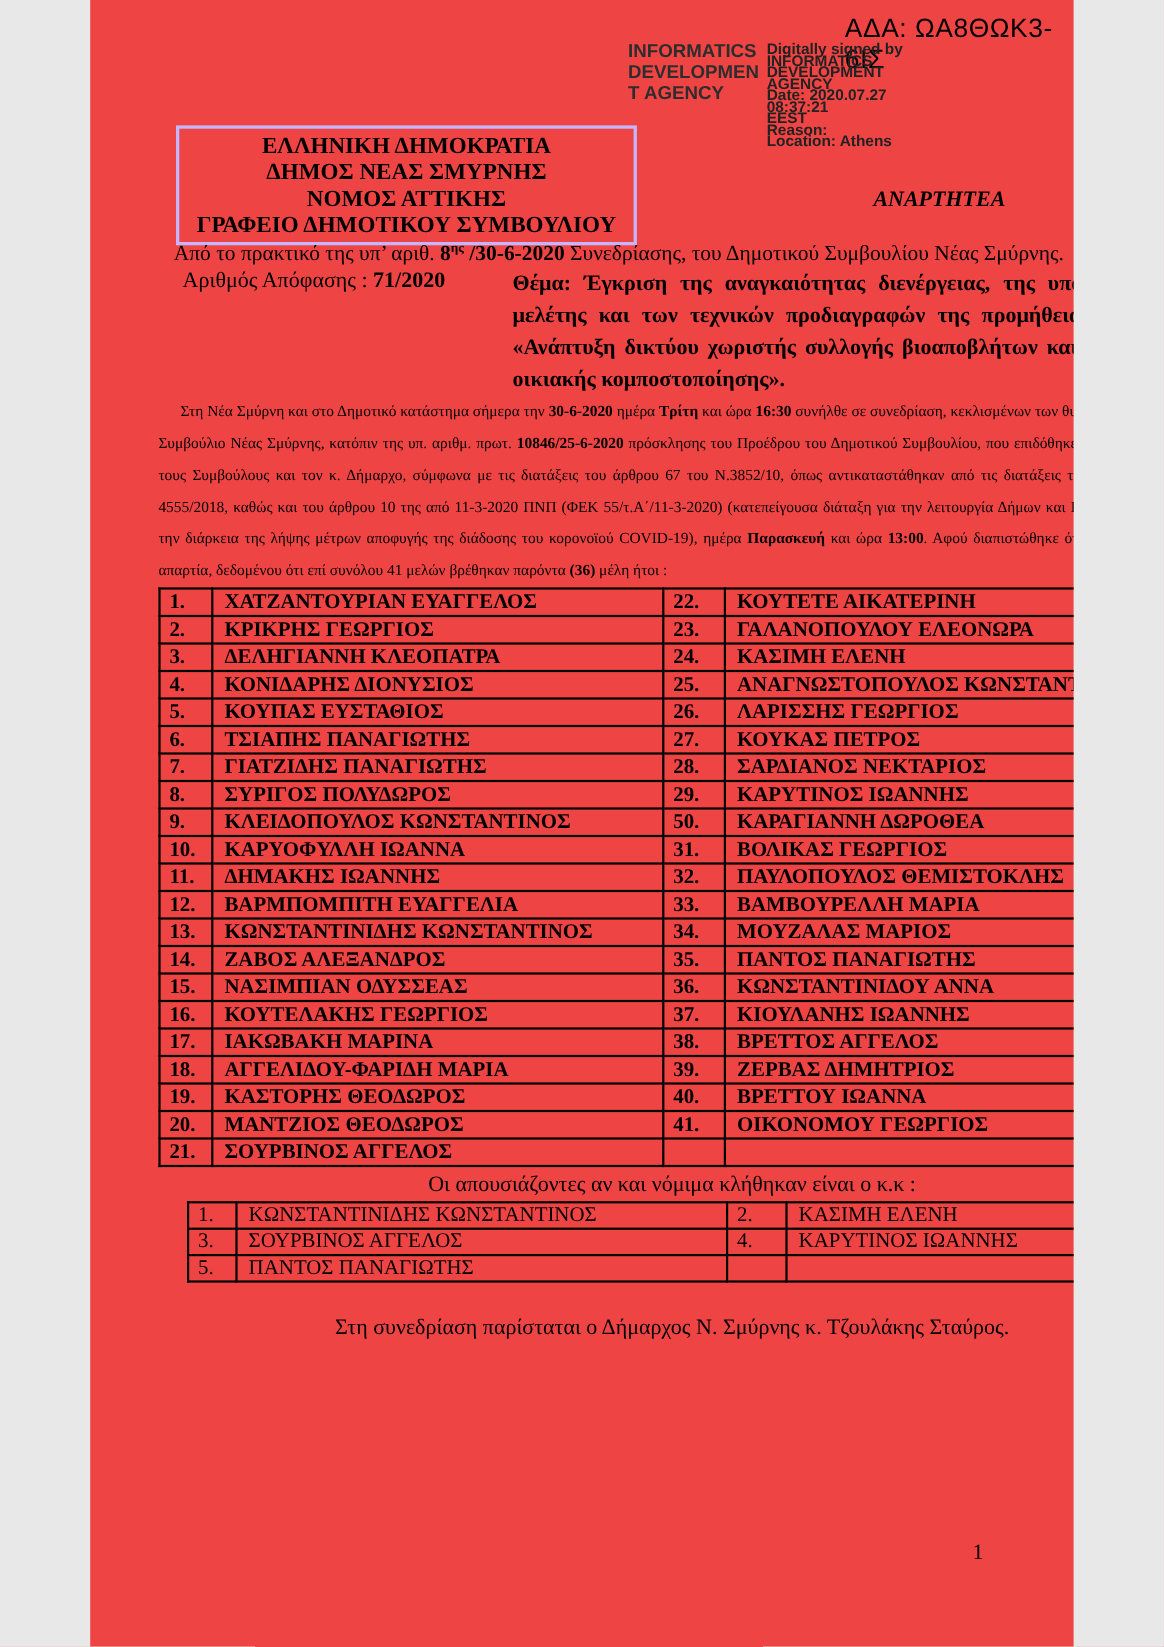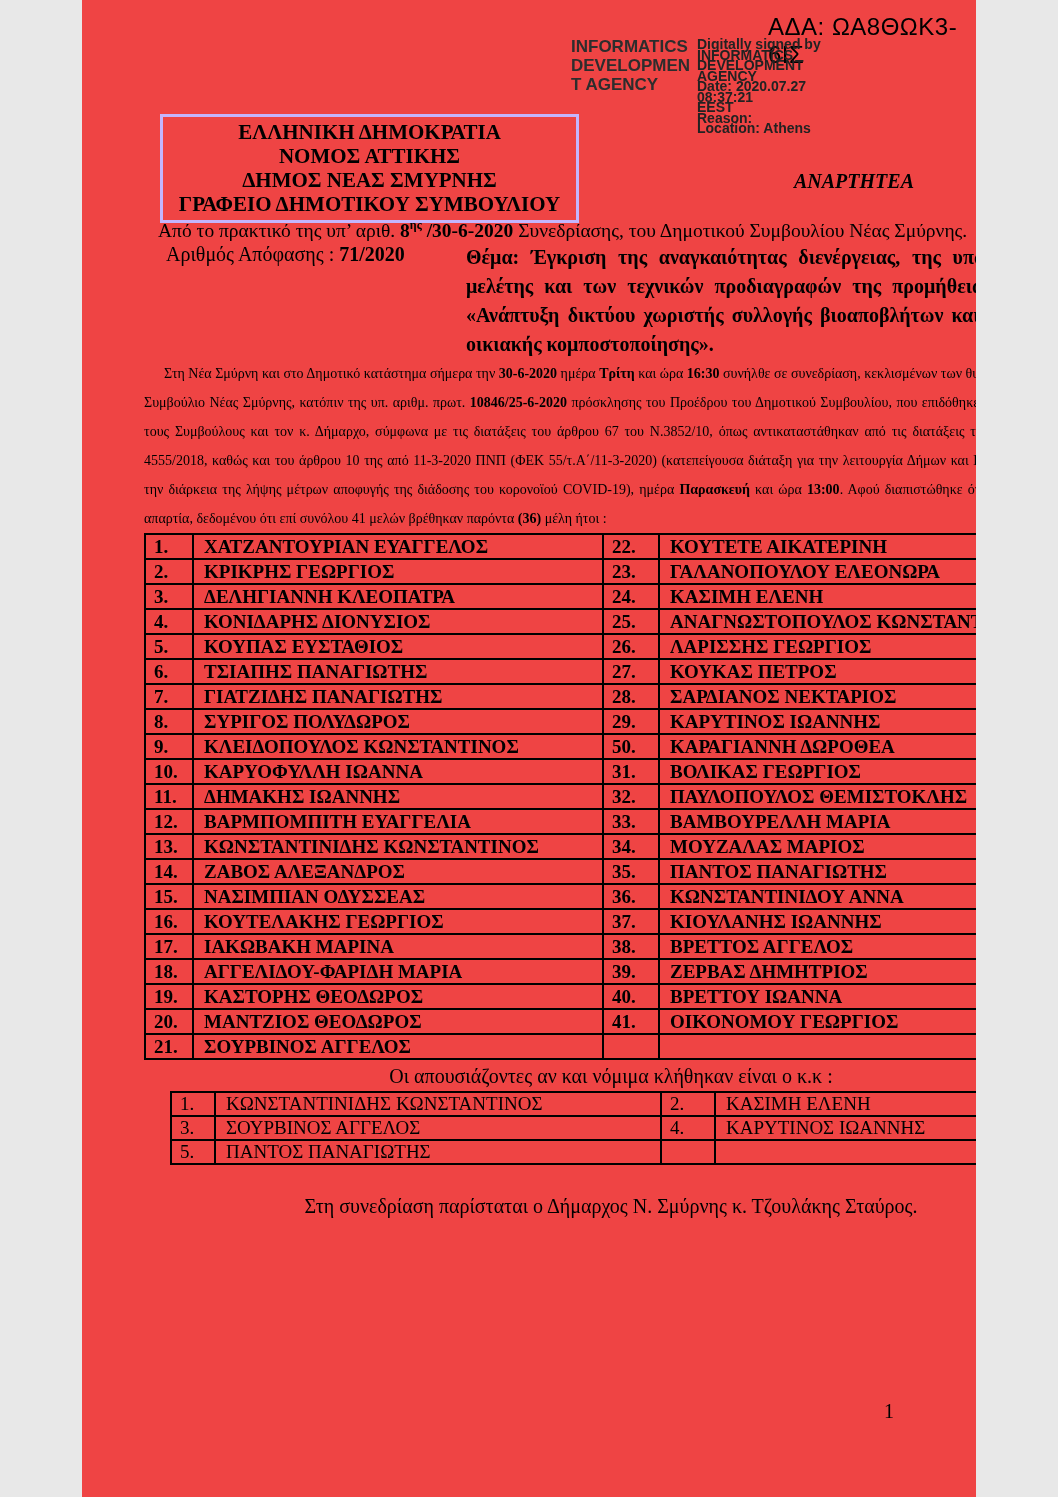--- a/index.html
+++ b/index.html
@@ -80,22 +80,22 @@
       <div>DEVELOPMENT AGENCY</div>
       <div>Date: 2020.07.27 08:37:21</div>
       <div>EEST</div>
       <div>Reason:</div>
       <div>Location: Athens</div>
     </div>
   </div>
 
   <div class="header-box">
     <div>ΕΛΛΗΝΙΚΗ ΔΗΜΟΚΡΑΤΙΑ</div>
+    <div>ΔΗΜΟΣ ΝΕΑΣ ΣΜΥΡΝΗΣ</div>
     <div>ΝΟΜΟΣ ΑΤΤΙΚΗΣ</div>
-    <div>ΔΗΜΟΣ ΝΕΑΣ ΣΜΥΡΝΗΣ</div>
     <div>ΓΡΑΦΕΙΟ ΔΗΜΟΤΙΚΟΥ ΣΥΜΒΟΥΛΙΟΥ</div>
   </div>
 
   <div class="anartitea">ΑΝΑΡΤΗΤΕΑ</div>
 
   <div class="content">
 
 
     <div class="intro"><span>Από το πρακτικό της υπ’ αριθ. </span><span style="font-weight: bold;">8</span><sup style="font-weight: bold;">ης</sup><span style="font-weight: bold;"> /30-6-2020 </span><span>Συνεδρίασης, του Δημοτικού Συμβουλίου Νέας Σμύρνης.</span></div>
 

